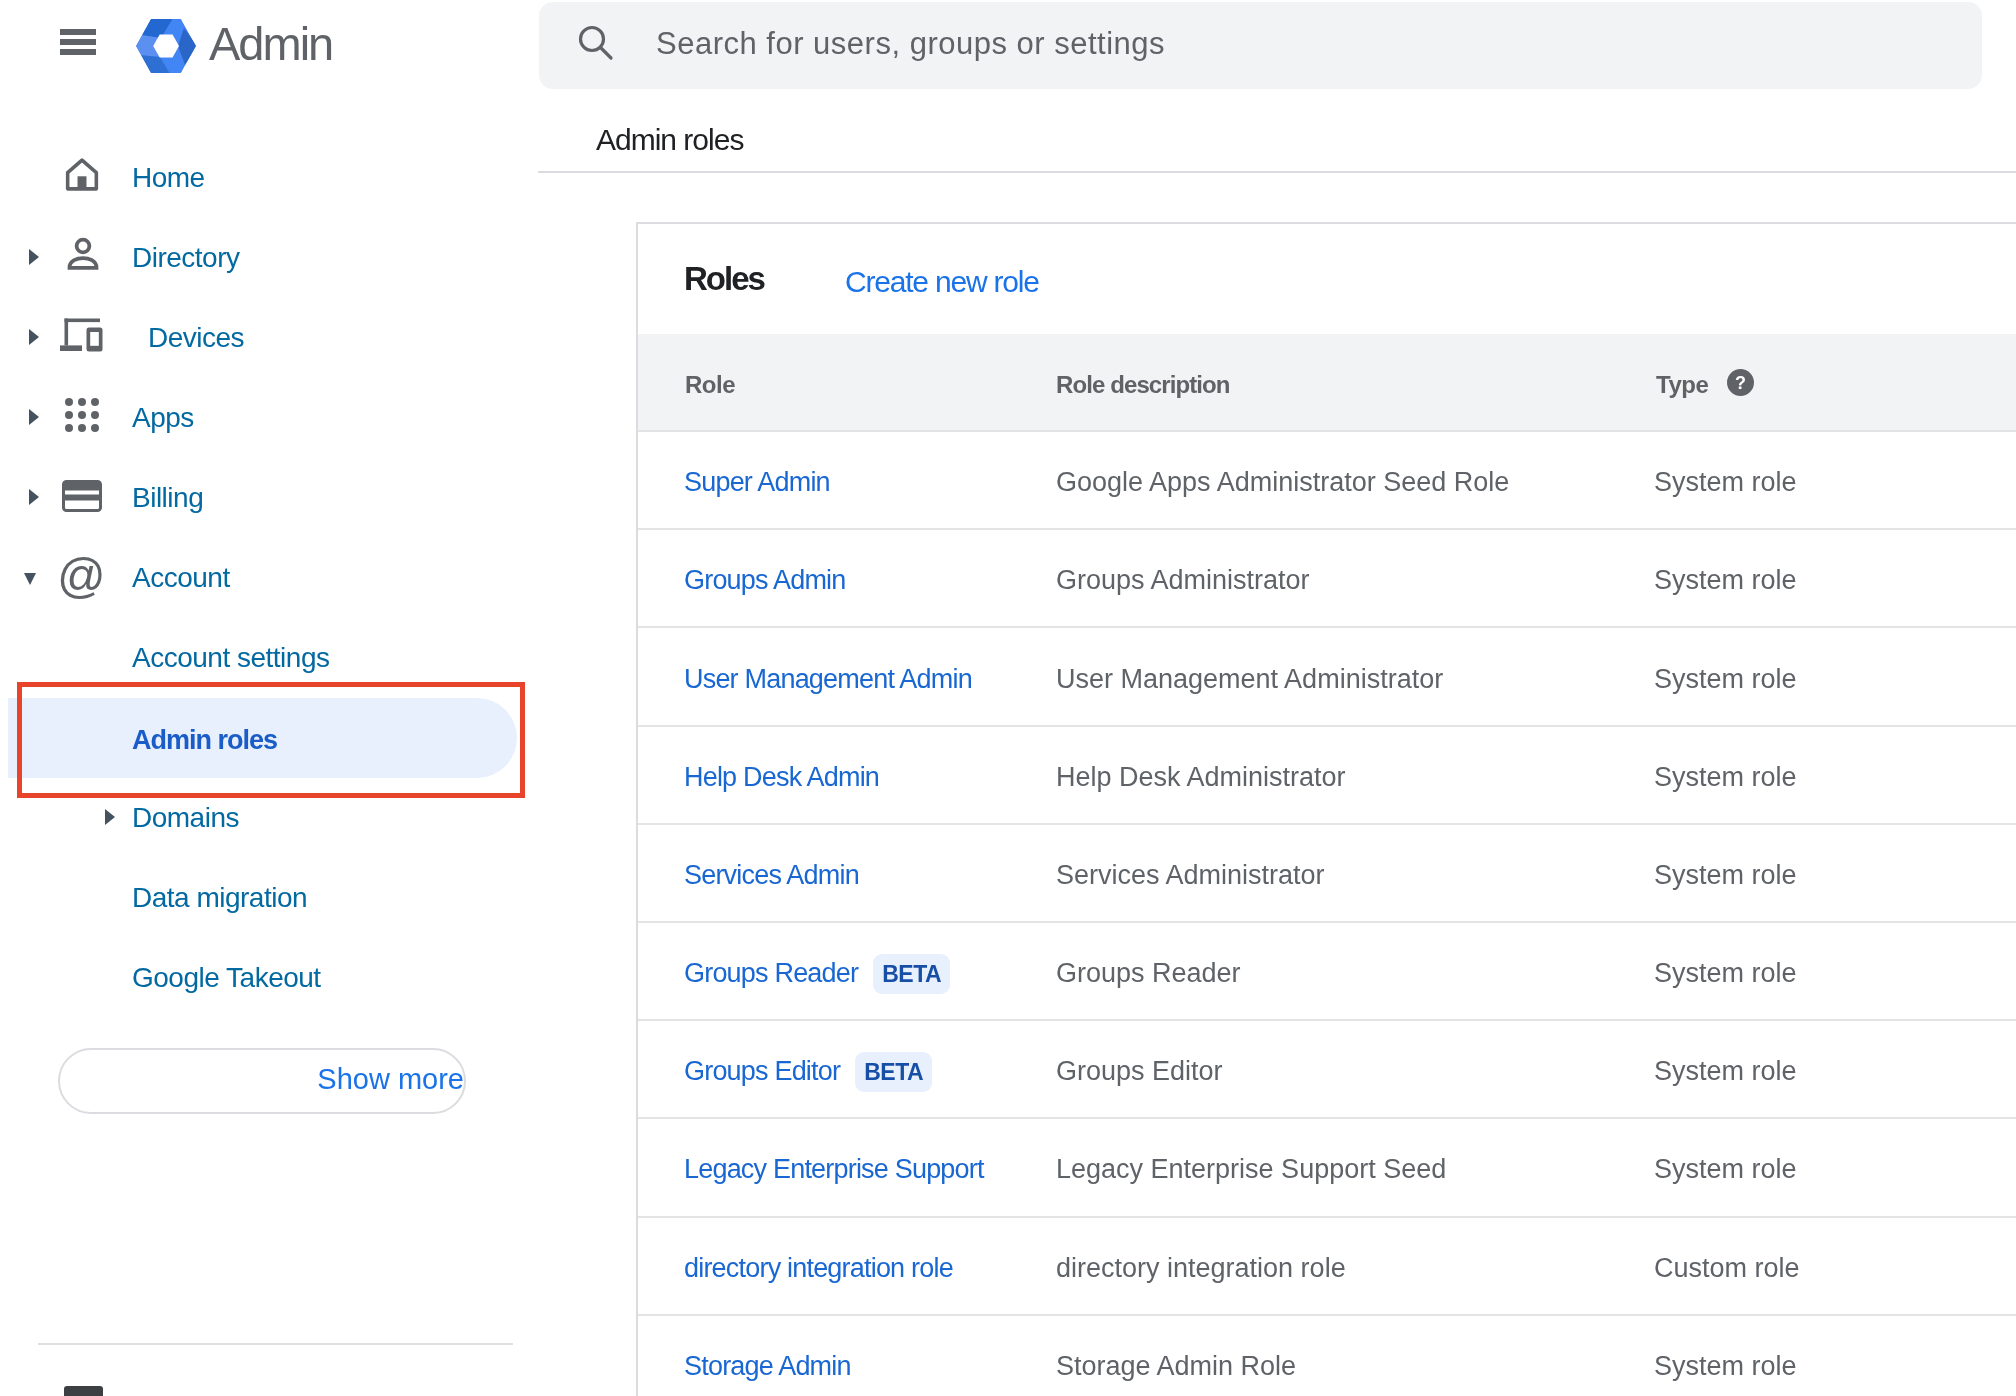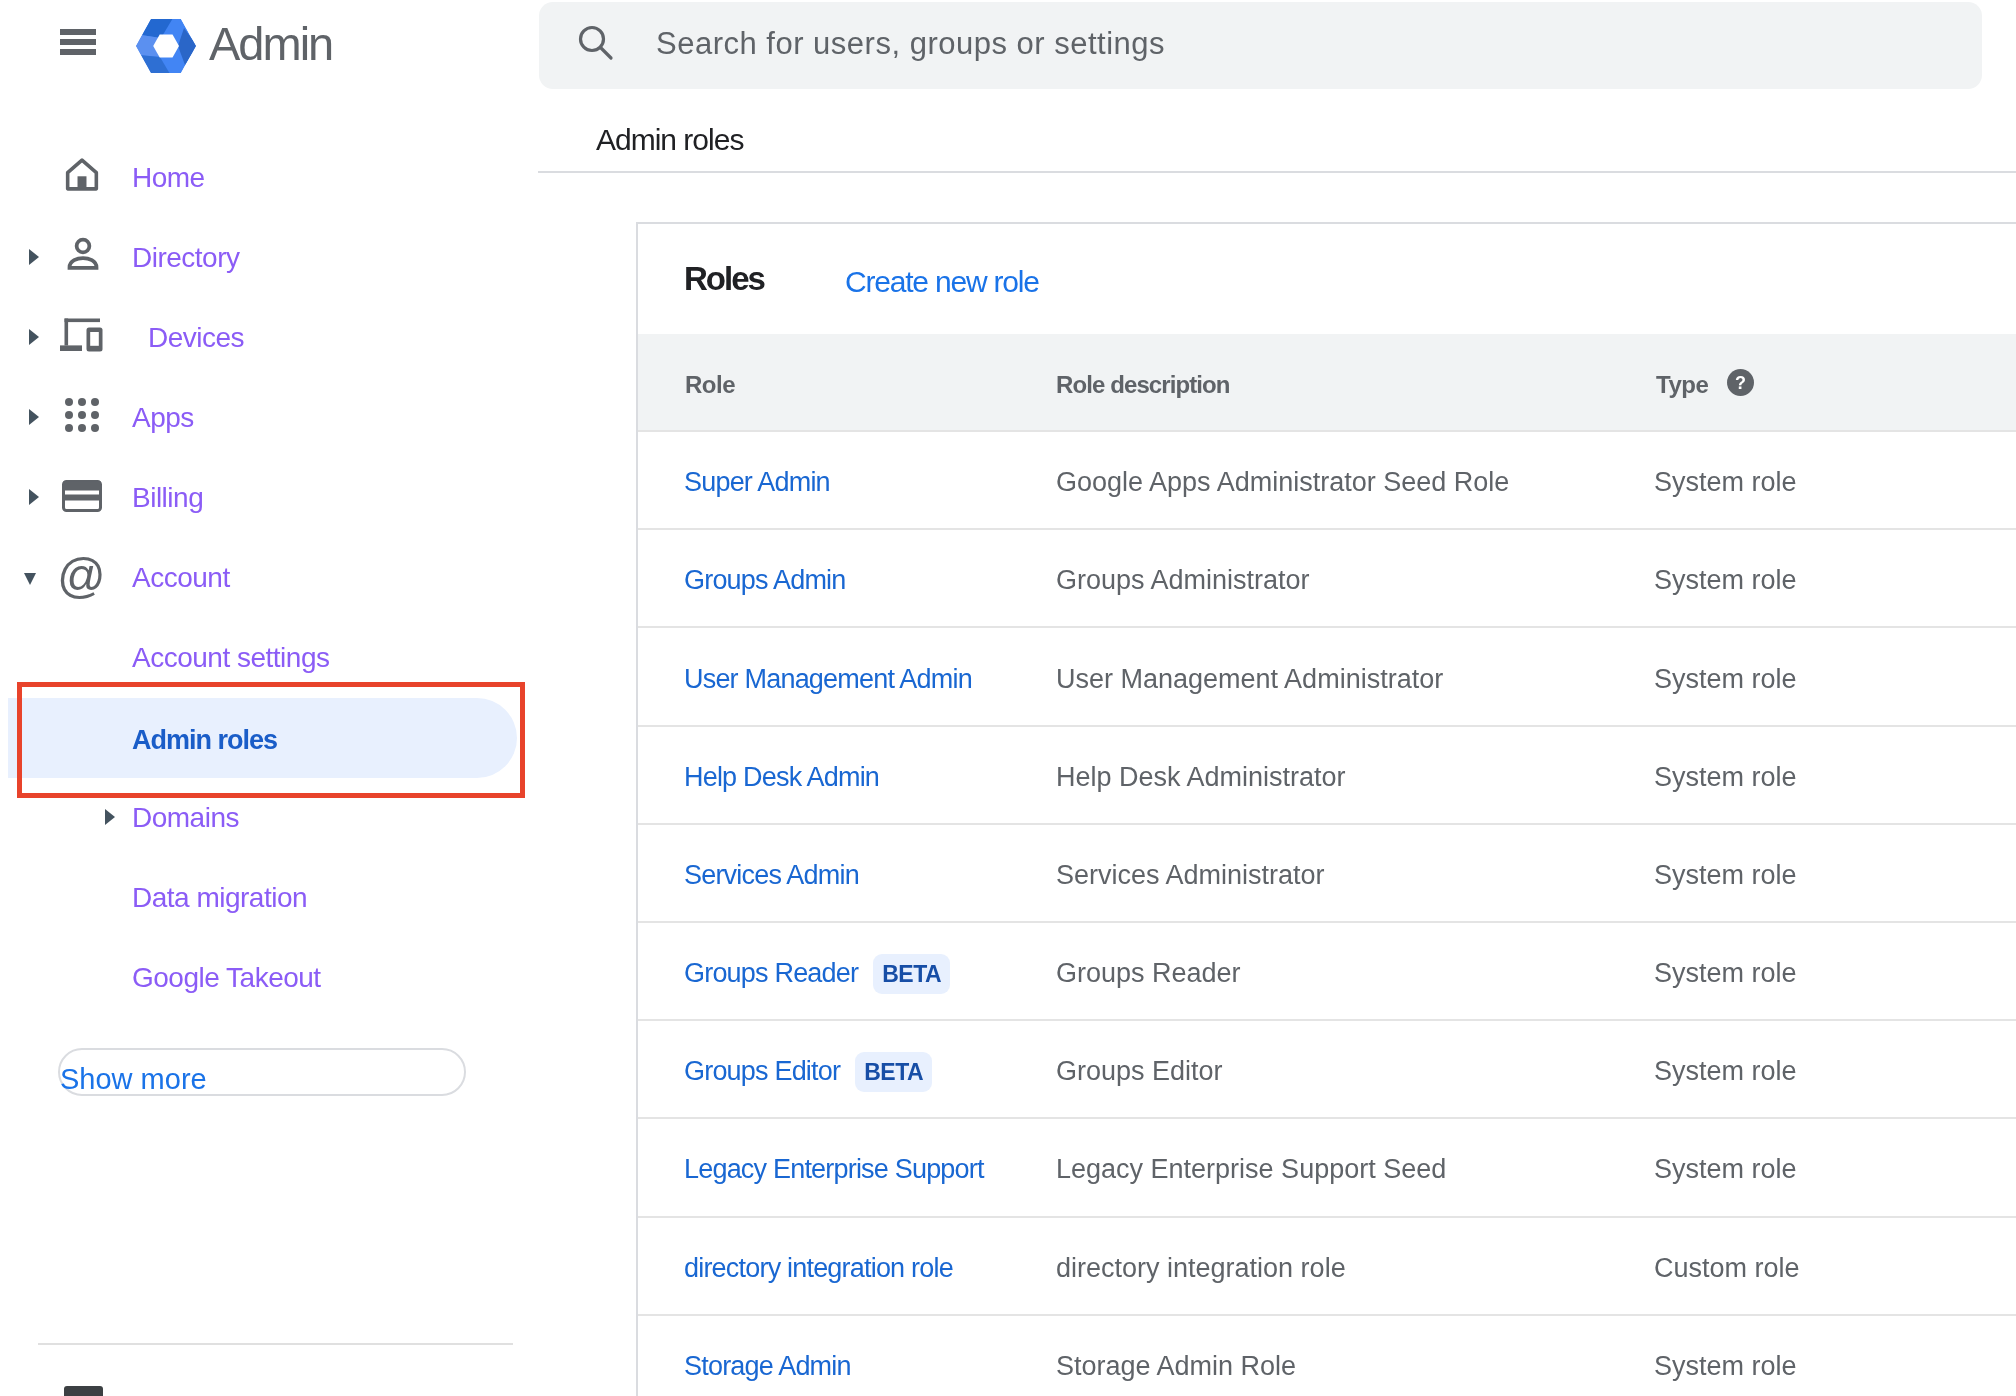--- a/index.html
+++ b/index.html
@@ -1,19 +1,19 @@
 <!DOCTYPE html>
 <html><head>
 <meta charset="utf-8">
 <style>
   * { margin:0; padding:0; box-sizing:border-box; }
   html,body { width:2016px; height:1396px; background:#fff; font-family:"Liberation Sans", sans-serif; }
   #page { position:relative; width:2016px; height:1396px; overflow:hidden; background:#fff;margin-left:8px; }
   .abs { position:absolute; }
-  .navlabel { font-size:28px; color:#8b5cf6; letter-spacing:-0.5px; white-space:nowrap; }
+  .navlabel { font-size:28px; color:#0369a1; letter-spacing:-0.5px; white-space:nowrap; }
   .tri-r { width:0; height:0; border-top:8px solid transparent; border-bottom:8px solid transparent; border-left:10px solid #44535f; }
   .tri-d { width:0; height:0; border-left:6.5px solid transparent; border-right:6.5px solid transparent; border-top:12px solid #44535f; }
   .rowlink { font-size:27px; color:#1967d2; letter-spacing:-0.8px; white-space:nowrap; }
   .rowtext { font-size:27px; color:#5f6368; letter-spacing:0px; white-space:nowrap; }
   .beta { display:inline; background:#e8f0fe; color:#174ea6; font-size:23px; font-weight:bold; letter-spacing:-0.5px; border-radius:9px; padding:7px 9px; }
 </style>
 </head>
 <body>
 <div id="page">
 
@@ -105,21 +105,21 @@
 
   <div class="abs" style="left:9px; top:682px; width:508px; height:116px; border:5px solid #e8432b;"></div>
 
   <div class="abs tri-r" style="left:97px; top:809px;"></div>
   <div class="abs navlabel" style="left:124px; top:802px;">Domains</div>
 
   <div class="abs navlabel" style="left:124px; top:882px;">Data migration</div>
 
   <div class="abs navlabel" style="left:124px; top:962px;">Google Takeout</div>
 
-  <div class="abs" style="left:50px; top:1048px; width:408px; height:48px; border:2px solid #dadce0; border-radius:33px; text-align:left; line-height:58px; font-size:29px; color:#1a73e8;">Show more</div>
+  <div class="abs" style="left:50px; top:1048px; width:408px; height:66px; border:2px solid #dadce0; border-radius:33px; text-align:right; line-height:58px; font-size:29px; color:#1a73e8;">Show more</div>
 
   <div class="abs" style="left:30px; top:1343px; width:475px; height:2px; background:#e0e0e0;"></div>
   <div class="abs" style="left:56px; top:1386px; width:39px; height:10px; background:#3c4043; border-radius:3px 3px 0 0;"></div>
 
   <div class="abs" style="left:588px; top:123px; font-size:30px; letter-spacing:-1px; color:#202124;">Admin roles</div>
   <div class="abs" style="left:530px; top:171px; width:1486px; height:2px; background:#dadce0;"></div>
 
   <div class="abs" style="left:628px; top:222px; width:1388px; height:1174px; border-top:2px solid #dadce0; border-left:2px solid #dadce0; background:#fff;"></div>
 
   <div class="abs" style="left:676px; top:260px; font-size:33px; font-weight:bold; letter-spacing:-2px; color:#202124;">Roles</div>

